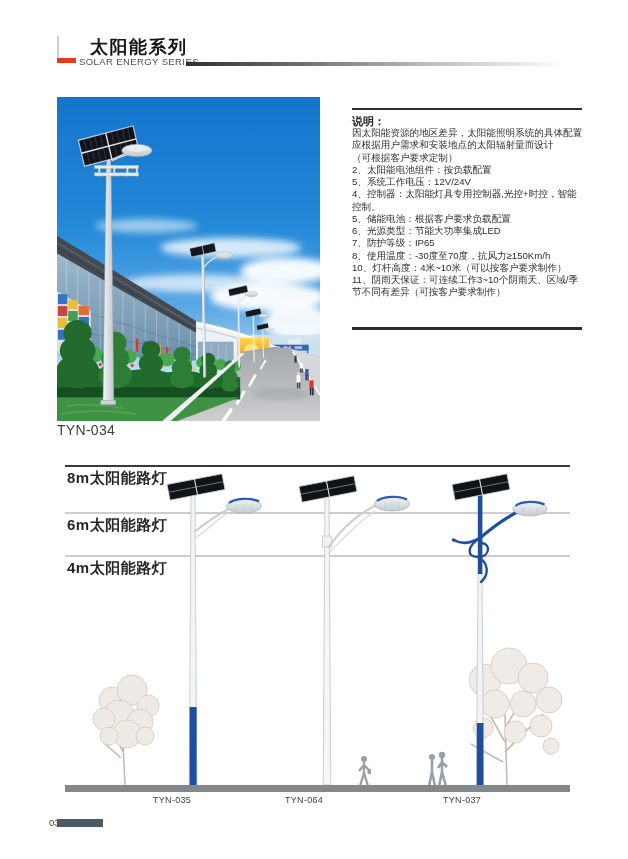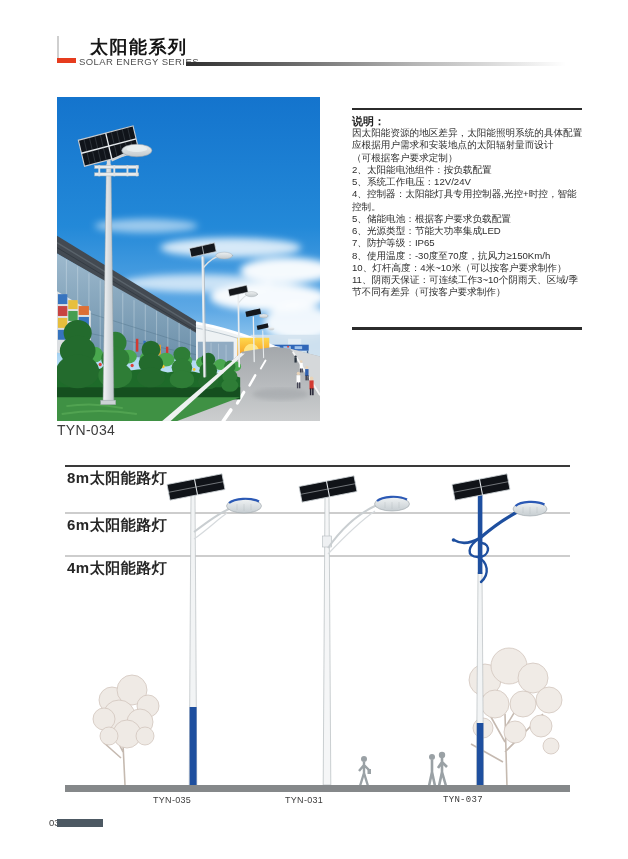--- a/index.html
+++ b/index.html
@@ -28,21 +28,21 @@
   
   .diagram{left:57px;top:452px;width:523px;height:360px;}
   .h-label{font-size:15px;font-weight:700;color:#262626;letter-spacing:.5px;}
   .h-label .hv{display:inline-block;min-width:20px;}
   .hl-8{left:67px;top:469px;}
   .hl-6{left:67px;top:516px;}
   .hl-4{left:67px;top:559px;}
   .prod-label{font-size:9px;color:#3d3d3d;width:80px;text-align:left;letter-spacing:.3px;}
   .pl-35{left:153px;top:795px;}
   .pl-36{left:285px;top:795px;}
-  .pl-37{left:443px;top:795px;font-family:Liberation Mono, monospace;}
+  .pl-37{left:443px;top:795px;}
 
   
   .foot-num{left:37px;top:817px;font-size:9.5px;color:#3c3c3c;margin-left:12px;}
   .foot-bar{left:57px;top:819px;width:46px;height:8px;background:#4d5963;}
 </style>
 </head>
 <body>
 
 <div id="page">
 
@@ -496,19 +496,19 @@
     <span class="hv">8m</span><span>太阳能路灯</span>
   </div>
   <div class="abs h-label hl-6">
     <span class="hv">6m</span><span>太阳能路灯</span>
   </div>
   <div class="abs h-label hl-4">
     <span class="hv">4m</span><span>太阳能路灯</span>
   </div>
 
   <div class="abs prod-label pl-35">TYN-035</div>
-  <div class="abs prod-label pl-36">TYN-031</div>
+  <div class="abs prod-label pl-36">TYN-064</div>
   <div class="abs prod-label pl-37">TYN-037</div>
 
   <div class="abs foot-num">038</div>
   <div class="abs foot-bar"></div>
 
 </div>
 
 </body></html>

